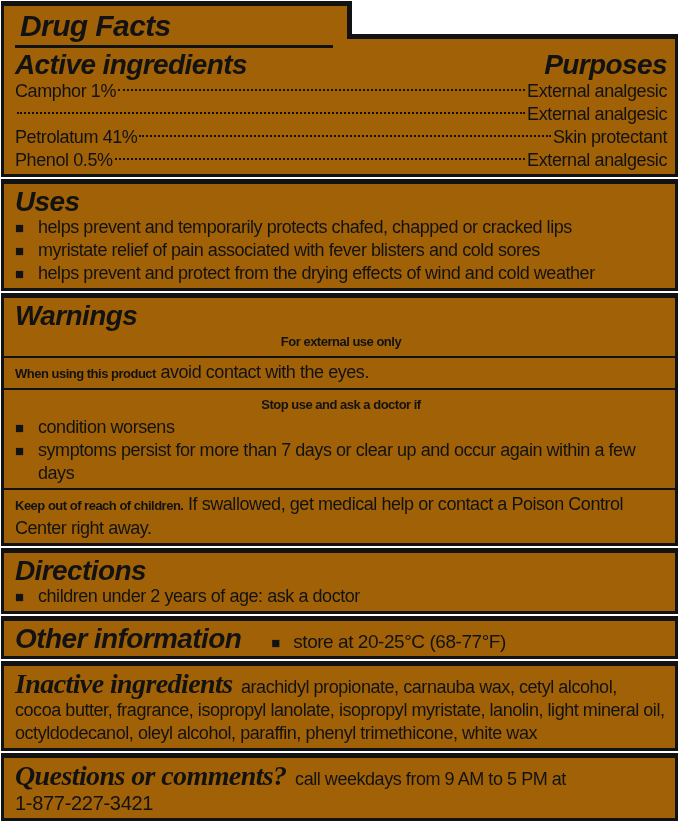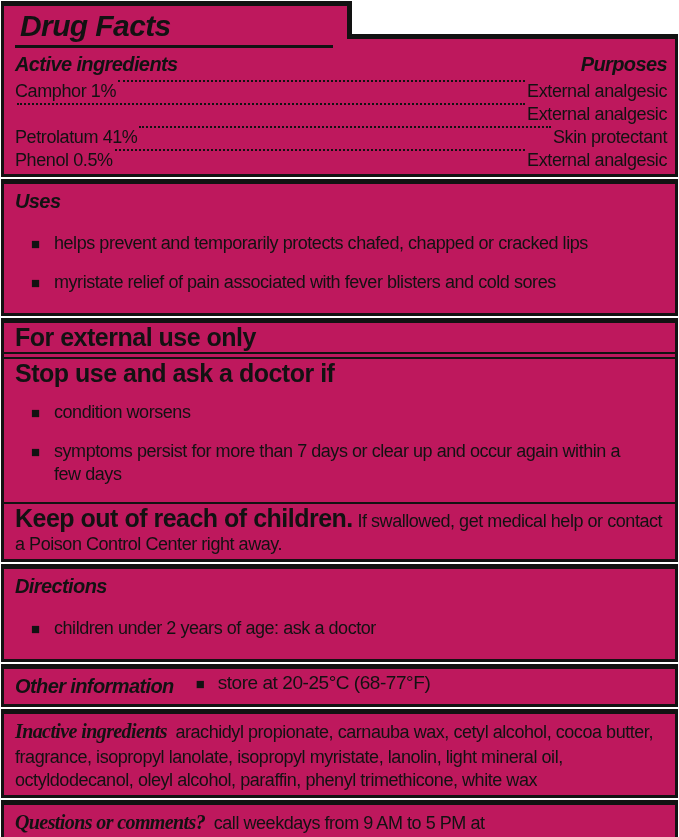--- a/index.html
+++ b/index.html
@@ -15,21 +15,21 @@
     padding: 1px 0;
     background: #ffffff;
   }
   section.box {
     position: relative;
     margin: 0 1px 2px 1px;
     border: 3px solid #121212;
     border-top-width: 5px;
     padding: 3px 8px 3px 11px;
     box-sizing: border-box;
-    background: #be185d;
+    background: #a16207;
   }
   section.box.first {
     padding-top: 3px;
     padding-bottom: 2px;
   }
   
   .notch {
     position: absolute;
     top: -5px;
     right: -3px;
@@ -48,76 +48,77 @@
     font-size: 30px;
     line-height: 33px;
     padding-left: 5px;
   }
   .title-rule {
     width: 318px;
     border-bottom: 3px solid #121212;
     margin: 3px 0 2px 0;
   }
   .h2 {
-    font-size: 20px;
+    font-size: 28px;
     line-height: 29px;
   }
   .heads {
     display: flex;
     justify-content: space-between;
     align-items: baseline;
     margin-bottom: 1px;
   }
   .ing-row {
     display: flex;
-    align-items: flex-start;
+    align-items: center;
     font-size: 18px;
     letter-spacing: -0.4px;
     line-height: 23px;
   }
   .leader {
     flex: 1 1 auto;
     border-bottom: 2px dotted #121212;
     margin: 0 2px 4px 2px;
     min-width: 20px;
   }
   .body-txt, .bullet, .line, .flow {
     font-size: 18px;
     letter-spacing: -0.45px;
     line-height: 23px;
   }
   p { margin: 0; }
   .bullet {
     display: flex;
-    margin: 16px;
+    margin: 0;
   }
   .sq {
     flex: 0 0 23px;
   }
   .sq::before {
     content: "■";
     font-size: 15px;
   }
   .btxt { flex: 1 1 auto; }
   .sub-bold {
     font-weight: bold;
-    font-size: 25px;
+    font-size: 13px;
     letter-spacing: -0.5px;
     line-height: 23px;
+    text-align: center;
   }
   .inline { display: inline; }
   .rule {
     border: none;
     border-top: 2px solid #121212;
     margin: 3px -8px 3px -11px;
   }
   .row-sec {
     display: flex;
-    align-items: flex-start;
-    gap: 22px;
+    align-items: flex-end;
+    gap: 30px;
     padding-top: 2px;
     padding-bottom: 4px;
   }
   .inline-bullet {
     display: inline-flex;
     align-items: baseline;
     font-size: 19px;
     letter-spacing: -0.45px;
   }
   .inline-bullet .sq { flex: 0 0 22px; }
@@ -166,25 +167,31 @@
   <section class="box">
     <div class="hd h2">Uses</div>
     <div class="bullet">
       <span class="sq"></span>
       <span class="btxt">helps prevent and temporarily protects chafed, chapped or cracked lips</span>
     </div>
     <div class="bullet">
       <span class="sq"></span>
       <span class="btxt">myristate relief of pain associated with fever blisters and cold sores</span>
     </div>
-  </section>
-
-  <section class="box">
+    <div class="bullet">
+      <span class="sq"></span>
+      <span class="btxt">helps prevent and protect from the drying effects of wind and cold weather</span>
+    </div>
+  </section>
+
+  <section class="box">
+    <div class="hd h2 wr-head">Warnings</div>
     <div class="sub-bold">For external use only</div>
     <div class="rule"></div>
+    <p class="line"><span class="sub-bold inline">When using this product</span><span> avoid contact with the eyes.</span></p>
     <div class="rule"></div>
     <div class="sub-bold">Stop use and ask a doctor if</div>
     <div class="bullet">
       <span class="sq"></span>
       <span class="btxt">condition worsens</span>
     </div>
     <div class="bullet">
       <span class="sq"></span>
       <span class="btxt">symptoms persist for more than 7 days or clear up and occur again within a few days</span>
     </div>

